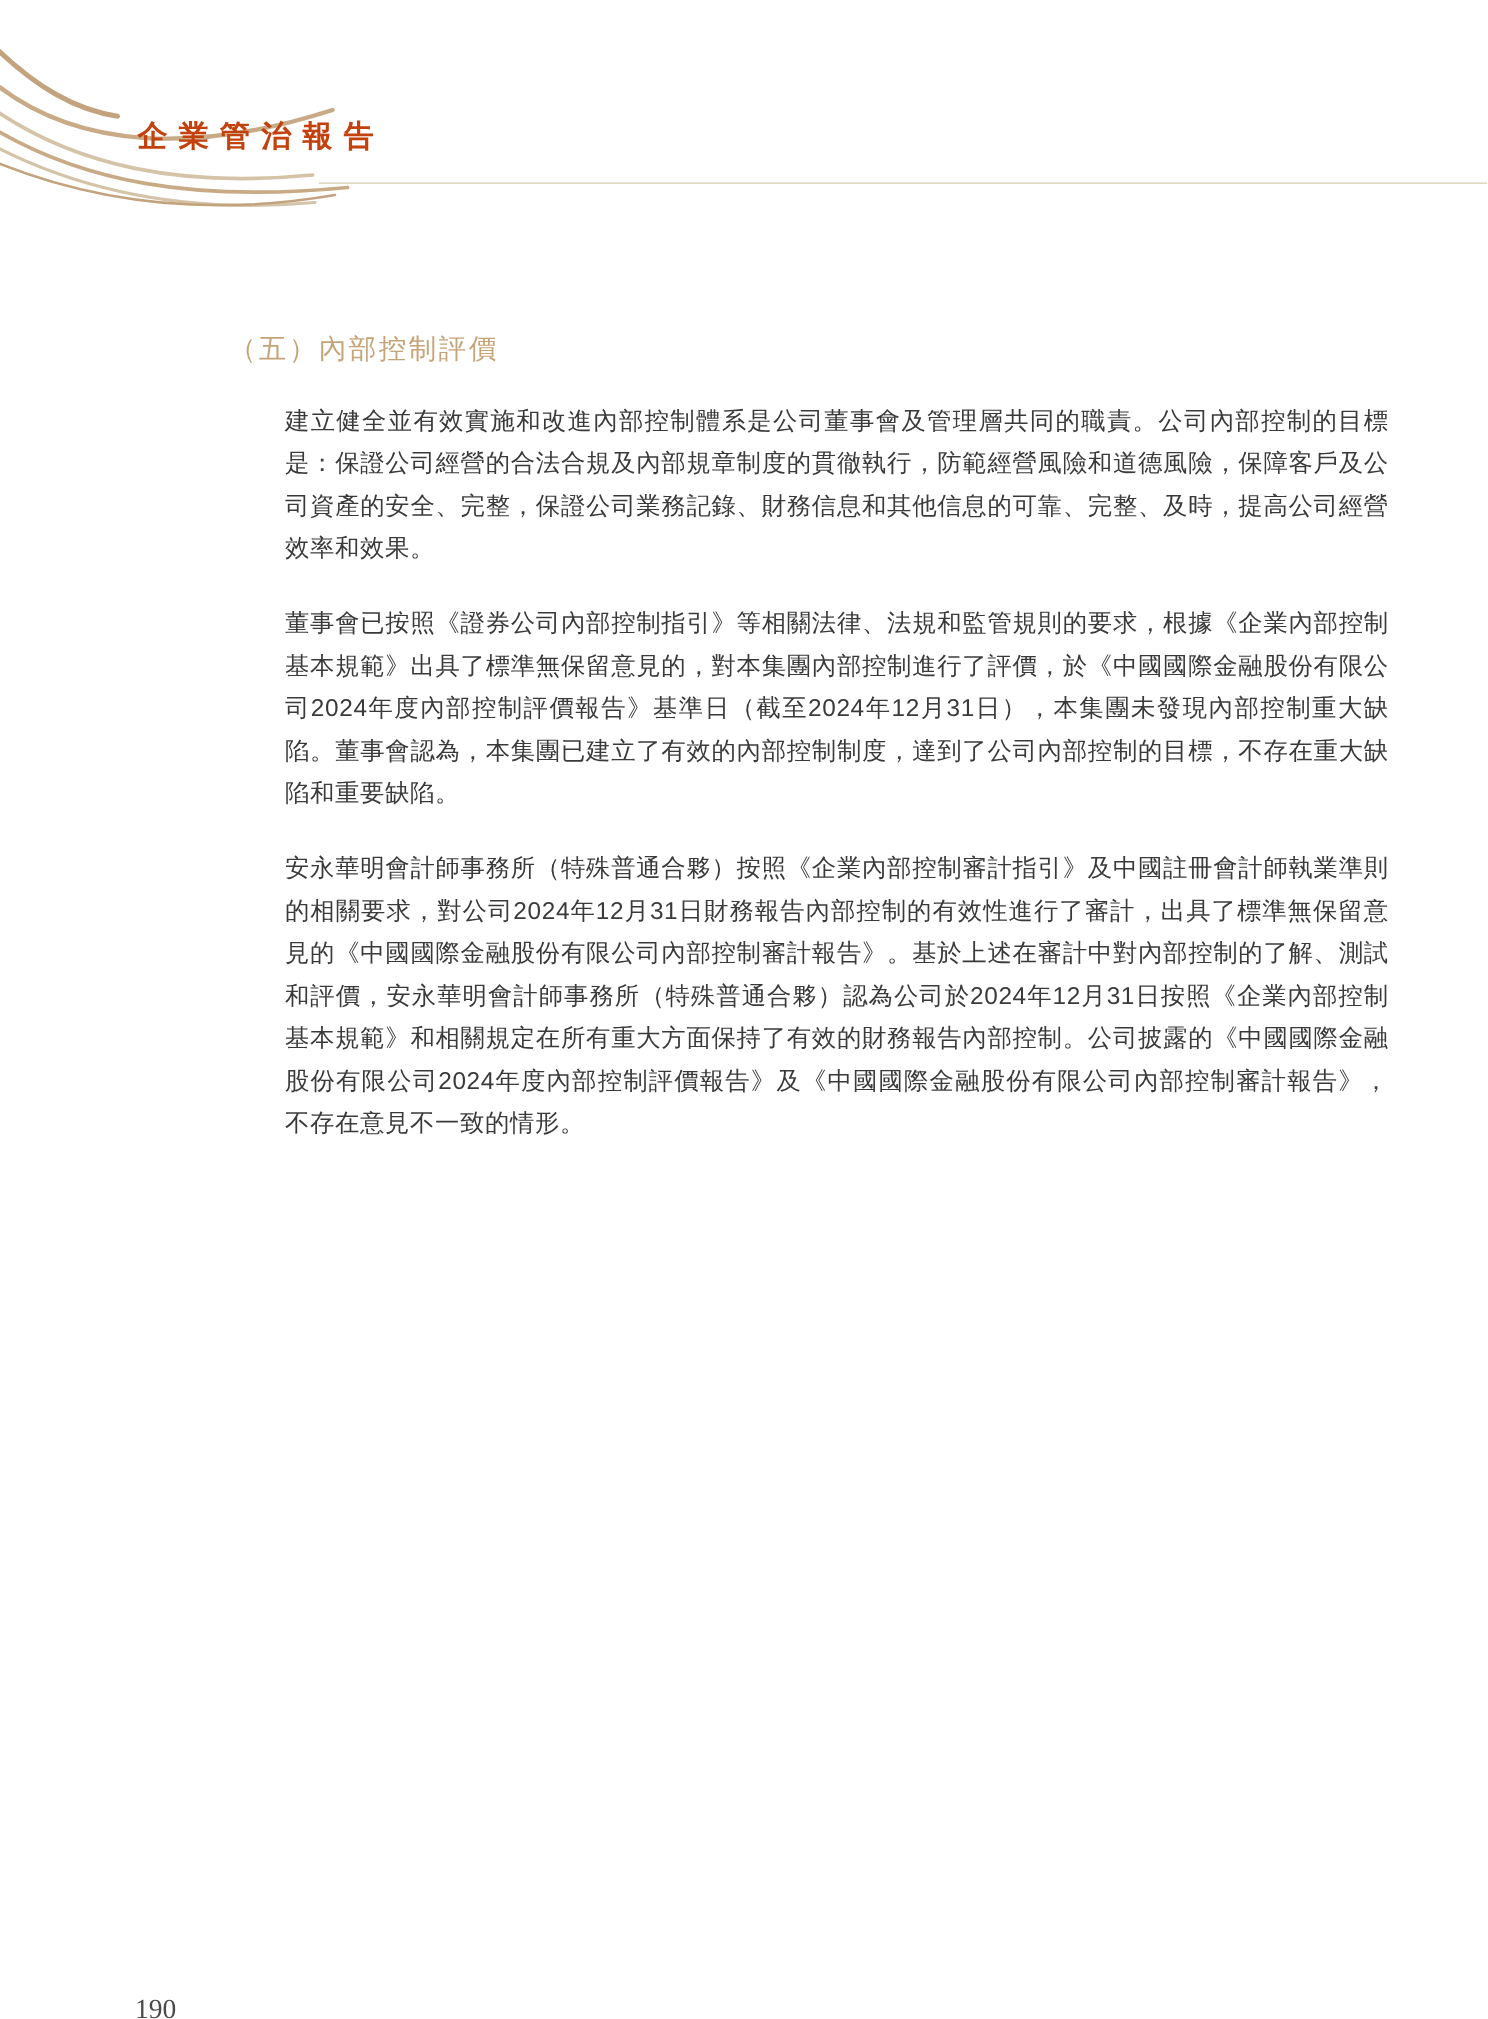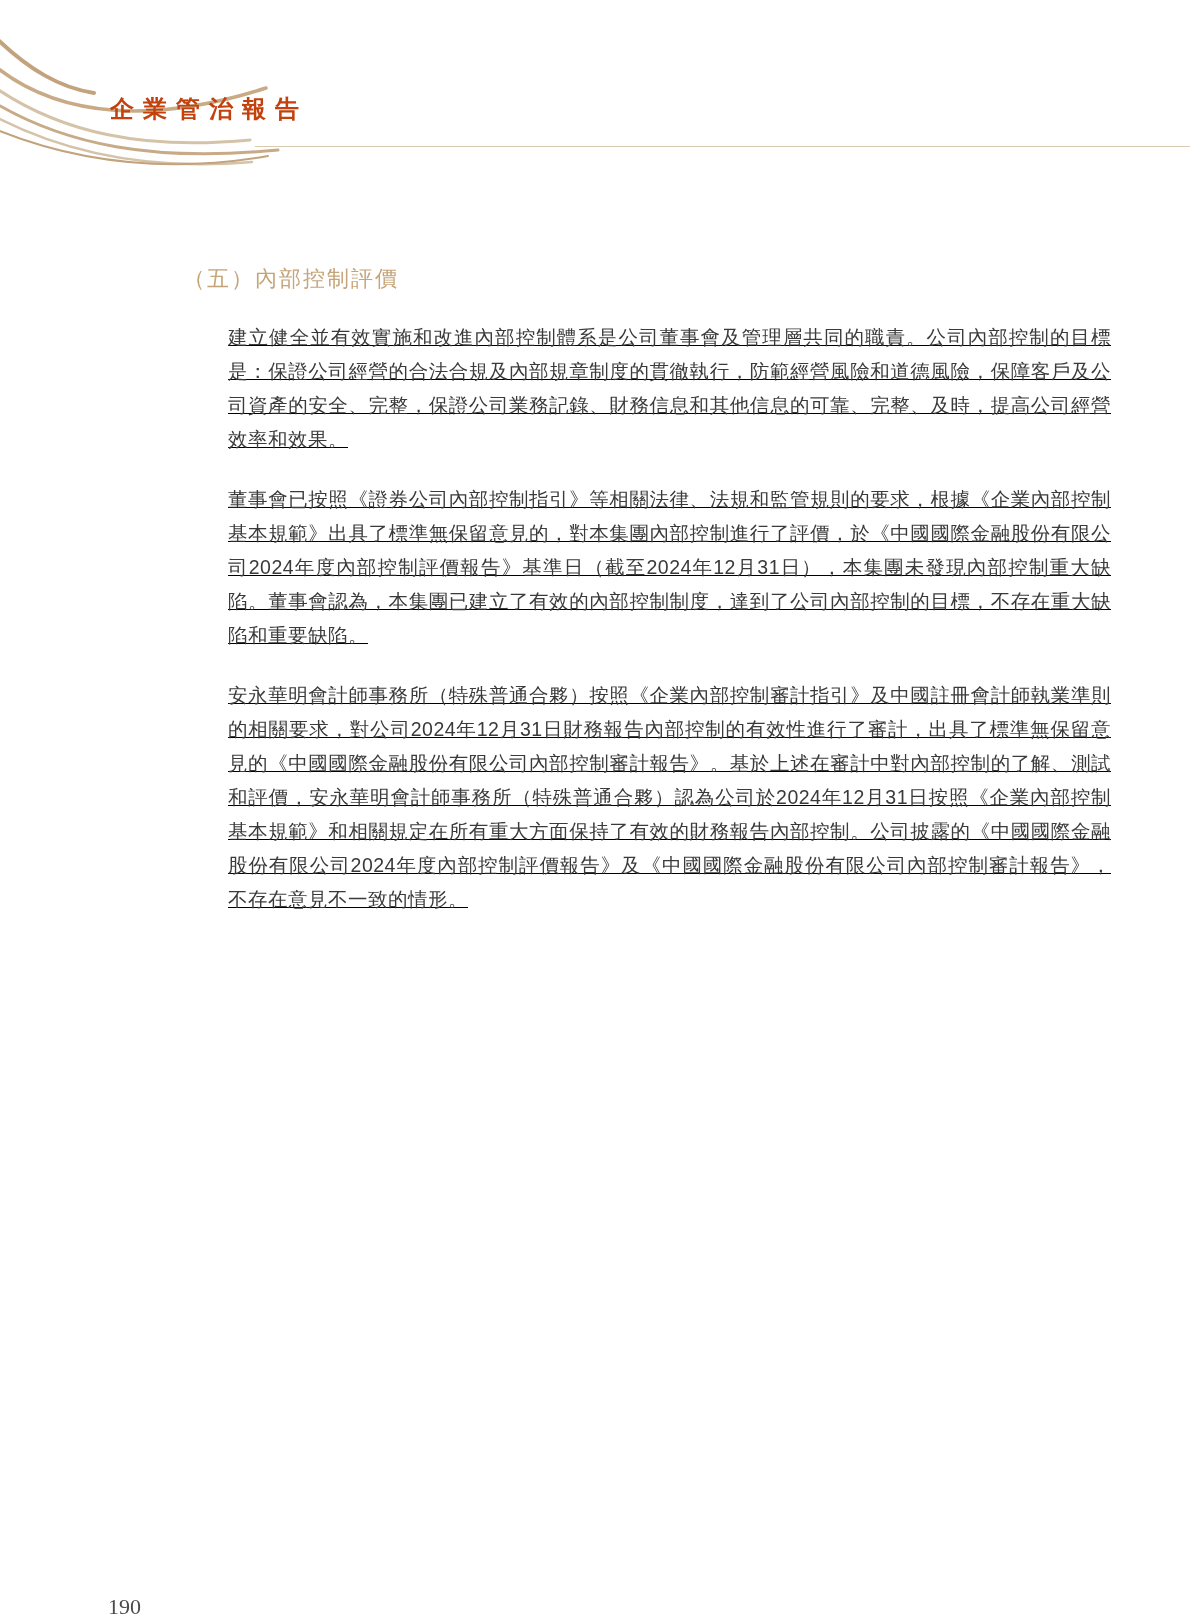--- a/index.html
+++ b/index.html
@@ -61,21 +61,20 @@
   .section-heading {
     font-size: 22px;
     line-height: 30px;
     letter-spacing: 2px;
     color: #c5a478;
     font-weight: 500;
     margin: 0 0 26px 0;
   }
   .paragraphs {
     padding-left: 45px;
-    text-decoration: underline;
   }
   .body-paragraph {
     font-size: 19.5px;
     line-height: 34px;
     color: #3a3a3a;
     text-align: justify;
     text-justify: inter-ideograph;
     margin: 0 0 26px 0;
     letter-spacing: 0.5px;
   }

